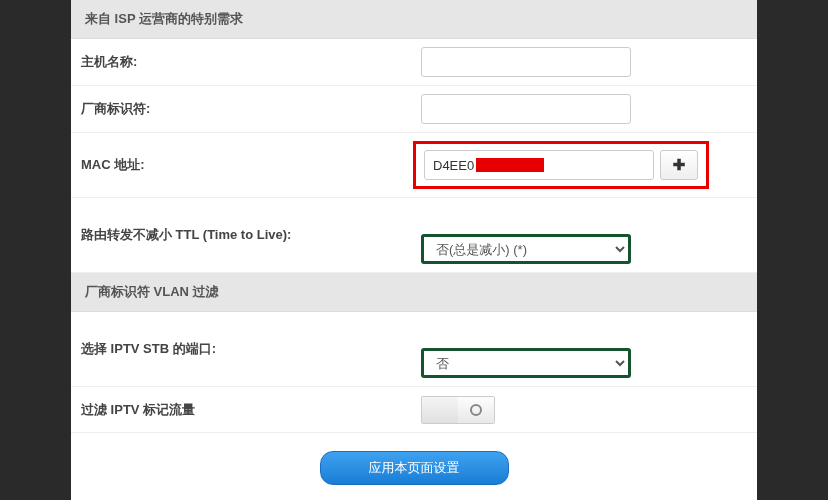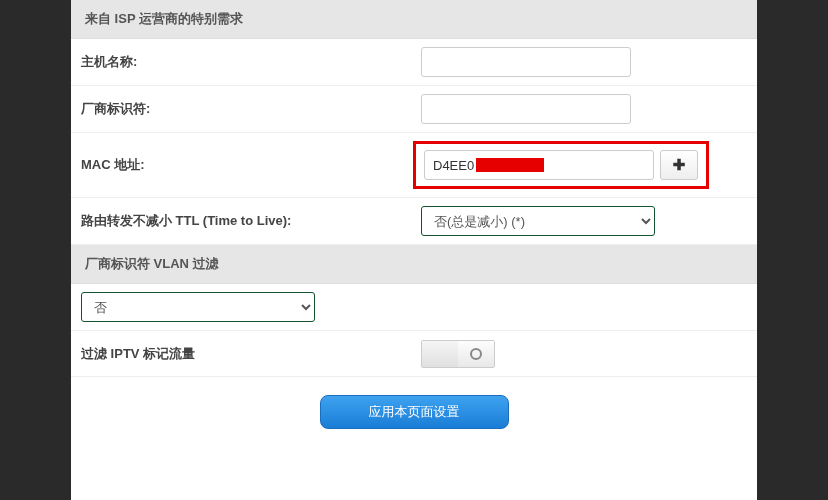--- a/index.html
+++ b/index.html
@@ -50,28 +50,29 @@
     .text-input {
       width: 210px;
       height: 30px;
       border: 1px solid #ccc;
       border-radius: 3px;
       padding: 0 8px;
       font-size: 13px;
       color: #333;
     }
     .select-input {
-      width: 234px;
-      height: 30px;
-      border: 1px solid #14532d;
+      width: 210px;
+      height: 30px;
+      border: 3px solid #14532d;
       border-radius: 3px;
       padding: 0 8px;
       font-size: 13px;
       color: #555;
       background: #fff;
+      margin-top: 28px;
     }
     .highlight-box {
       border: 3px solid #e60000;
       padding: 6px 8px;
       display: flex;
       align-items: center;
       gap: 6px;
       margin-left: -8px;
     }
     .mac-value {
@@ -132,21 +133,21 @@
       border: 2px solid #888;
     }
     .actions {
       text-align: center;
       padding: 18px 0 6px;
     }
     .apply-btn {
       background: linear-gradient(#3ea2f0, #1a7dd6);
       color: #fff;
       border: 1px solid #1a6ec0;
-      border-radius: 8px;
+      border-radius: 13px;
       padding: 7px 48px;
       font-size: 13px;
       cursor: pointer;
     }
   </style>
 </head>
 <body>
 
 <div class="panel">
 
@@ -187,20 +188,21 @@
       <select class="select-input">
         <option>否(总是减小) (*)</option>
       </select>
     </div>
   </div>
 
 
   <div class="section-header">厂商标识符 VLAN 过滤</div>
 
   <div class="form-row">
+    <div class="form-label">选择 IPTV STB 的端口:</div>
     <div class="form-control-cell">
       <select class="select-input">
         <option>否</option>
       </select>
     </div>
   </div>
 
   <div class="form-row">
     <div class="form-label">过滤 IPTV 标记流量</div>
     <div class="form-control-cell">

